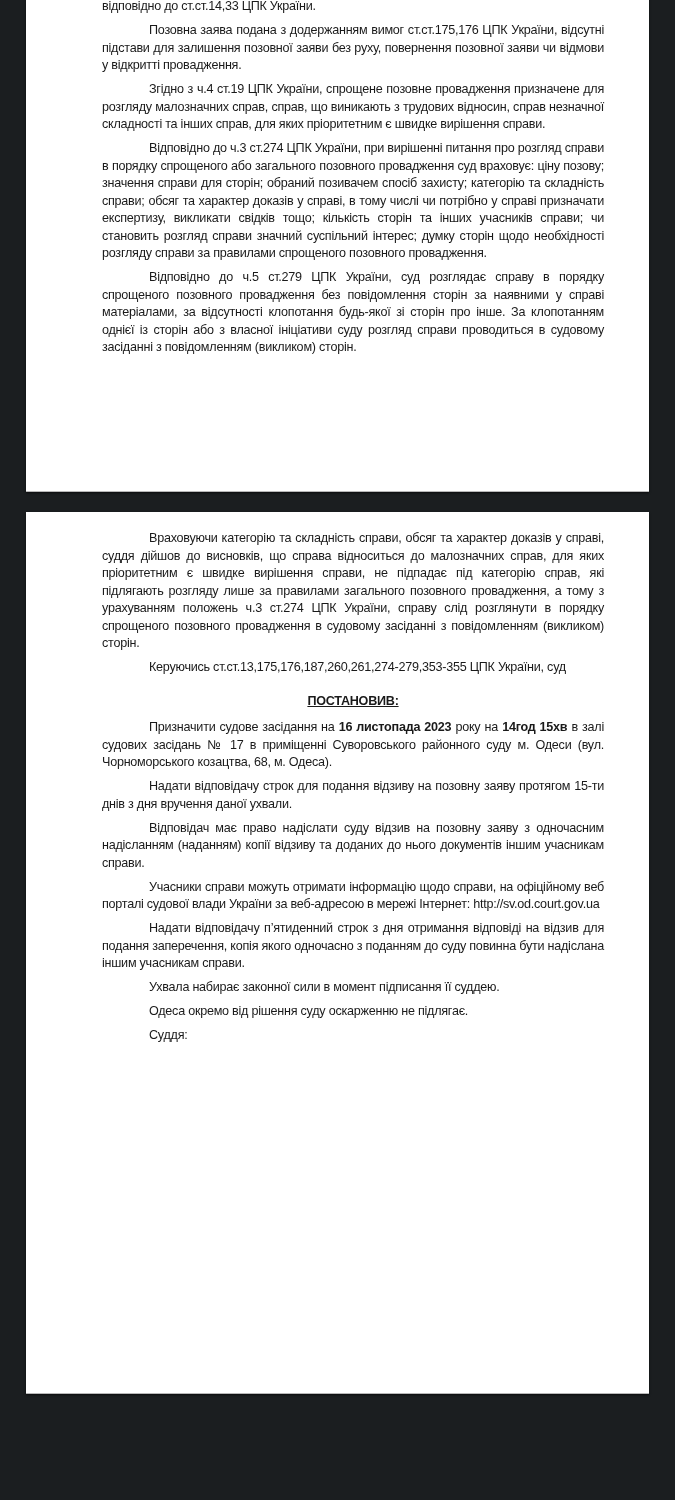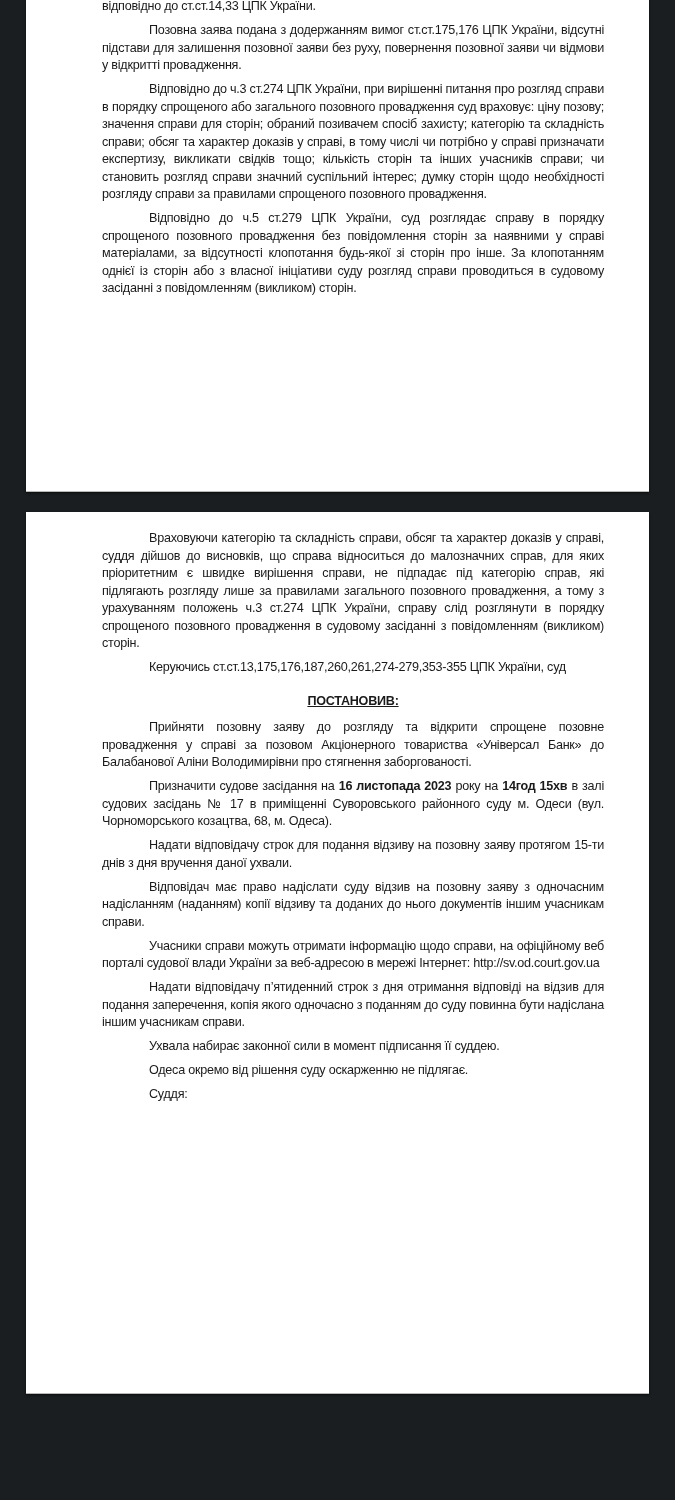--- a/index.html
+++ b/index.html
@@ -34,31 +34,31 @@
   b { font-weight: bold; }
   .signature { padding-left: 47px; }
 </style>
 </head>
 <body>
 
 <div class="page" id="page1">
   <div class="content">
     <p class="p noindent">відповідно до ст.ст.14,33 ЦПК України.</p>
     <p class="p">Позовна заява подана з додержанням вимог ст.ст.175,176 ЦПК України, відсутні підстави для залишення позовної заяви без руху, повернення позовної заяви чи відмови у відкритті провадження.</p>
+    <p class="p">Згідно з ч.4 ст.19 ЦПК України, спрощене позовне провадження призначене для розгляду малозначних справ, справ, що виникають з трудових відносин, справ незначної складності та інших справ, для яких пріоритетним є швидке вирішення справи.</p>
     <p class="p">Відповідно до ч.3 ст.274 ЦПК України, при вирішенні питання про розгляд справи в порядку спрощеного або загального позовного провадження суд враховує: ціну позову; значення справи для сторін; обраний позивачем спосіб захисту; категорію та складність справи; обсяг та характер доказів у справі, в тому числі чи потрібно у справі призначати експертизу, викликати свідків тощо; кількість сторін та інших учасників справи; чи становить розгляд справи значний суспільний інтерес; думку сторін щодо необхідності розгляду справи за правилами спрощеного позовного провадження.</p>
     <p class="p">Відповідно до ч.5 ст.279 ЦПК України, суд розглядає справу в порядку спрощеного позовного провадження без повідомлення сторін за наявними у справі матеріалами, за відсутності клопотання будь-якої зі сторін про інше. За клопотанням однієї із сторін або з власної ініціативи суду розгляд справи проводиться в судовому засіданні з повідомленням (викликом) сторін.</p>
   </div>
 </div>
 
 <div class="page" id="page2">
   <div class="content">
     <p class="p">Враховуючи категорію та складність справи, обсяг та характер доказів у справі, суддя дійшов до висновків, що справа відноситься до малозначних справ, для яких пріоритетним є швидке вирішення справи, не підпадає під категорію справ, які підлягають розгляду лише за правилами загального позовного провадження, а тому з урахуванням положень ч.3 ст.274 ЦПК України, справу слід розглянути в порядку спрощеного позовного провадження в судовому засіданні з повідомленням (викликом) сторін.</p>
     <p class="p">Керуючись ст.ст.13,175,176,187,260,261,274-279,353-355 ЦПК України, суд</p>
     <p class="center">ПОСТАНОВИВ:</p>
-    <p class="p">Прийняти позовну заяву до розгляду та відкрити спрощене позовне провадження у справі за позовом Акціонерного товариства «Універсал Банк» до Балабанової Аліни Володимирівни про стягнення заборгованості.</p>
     <p class="p"><span>Призначити судове засідання на </span><b>16 листопада 2023</b><span> року на </span><b>14год 15хв</b><span> в залі судових засідань № 17 в приміщенні Суворовського районного суду м. Одеси (вул. Чорноморського козацтва, 68, м. Одеса).</span></p>
     <p class="p">Надати відповідачу строк для подання відзиву на позовну заяву протягом 15-ти днів з дня вручення даної ухвали.</p>
     <p class="p">Відповідач має право надіслати суду відзив на позовну заяву з одночасним надісланням (наданням) копії відзиву та доданих до нього документів іншим учасникам справи.</p>
     <p class="p">Учасники справи можуть отримати інформацію щодо справи, на офіційному веб порталі судової влади України за веб-адресою в мережі Інтернет: http://sv.od.court.gov.ua</p>
     <p class="p">Надати відповідачу п’ятиденний строк з дня отримання відповіді на відзив для подання заперечення, копія якого одночасно з поданням до суду повинна бути надіслана іншим учасникам справи.</p>
     <p class="p">Ухвала набирає законної сили в момент підписання її суддею.</p>
     <p class="p">Одеса окремо від рішення суду оскарженню не підлягає.</p>
     <div class="signature">Суддя:</div>
   </div>
 </div>

